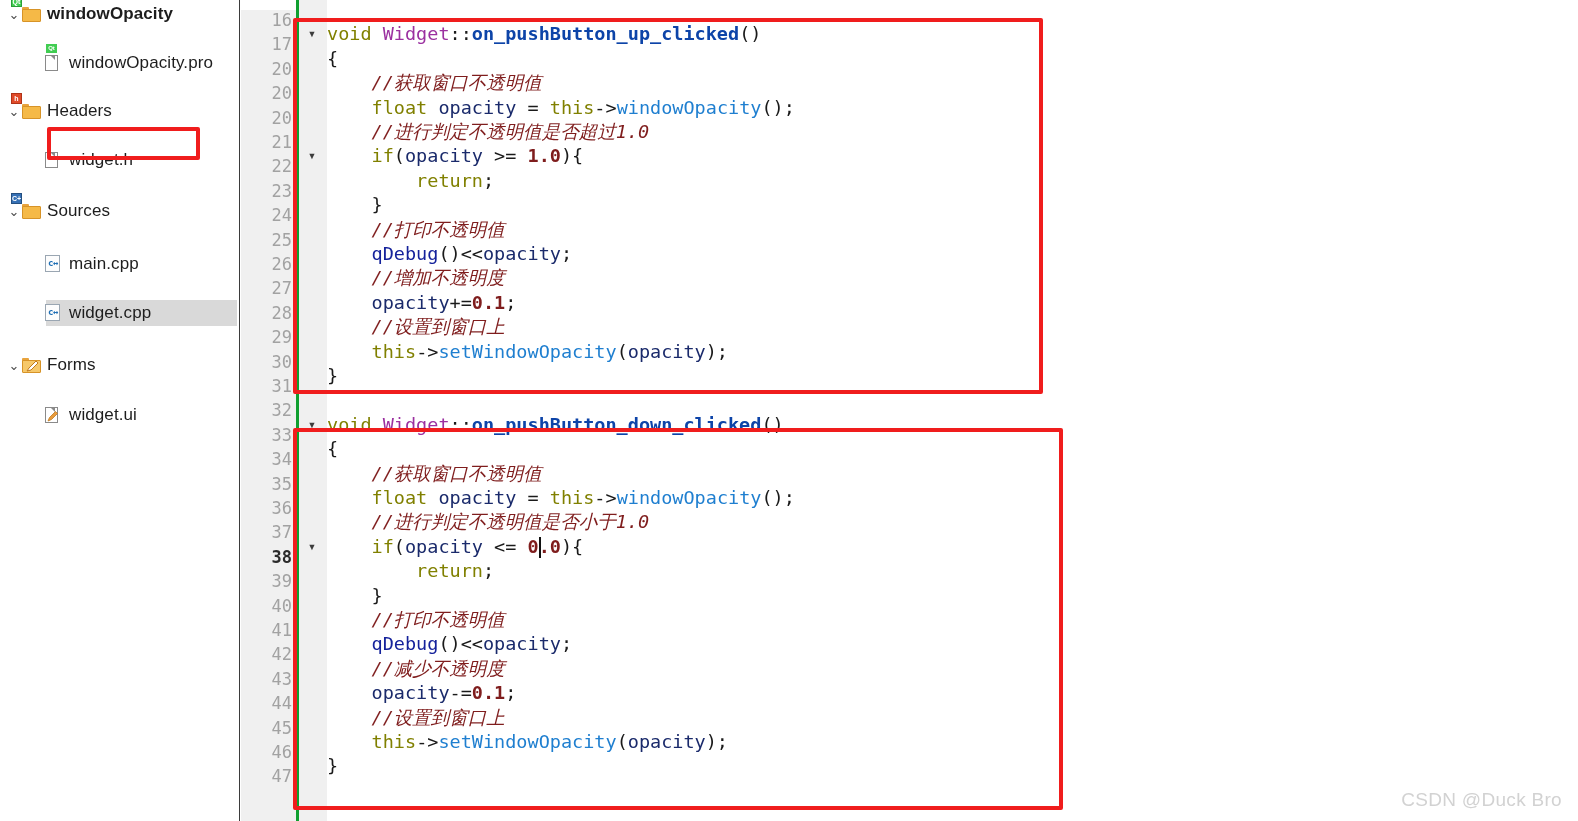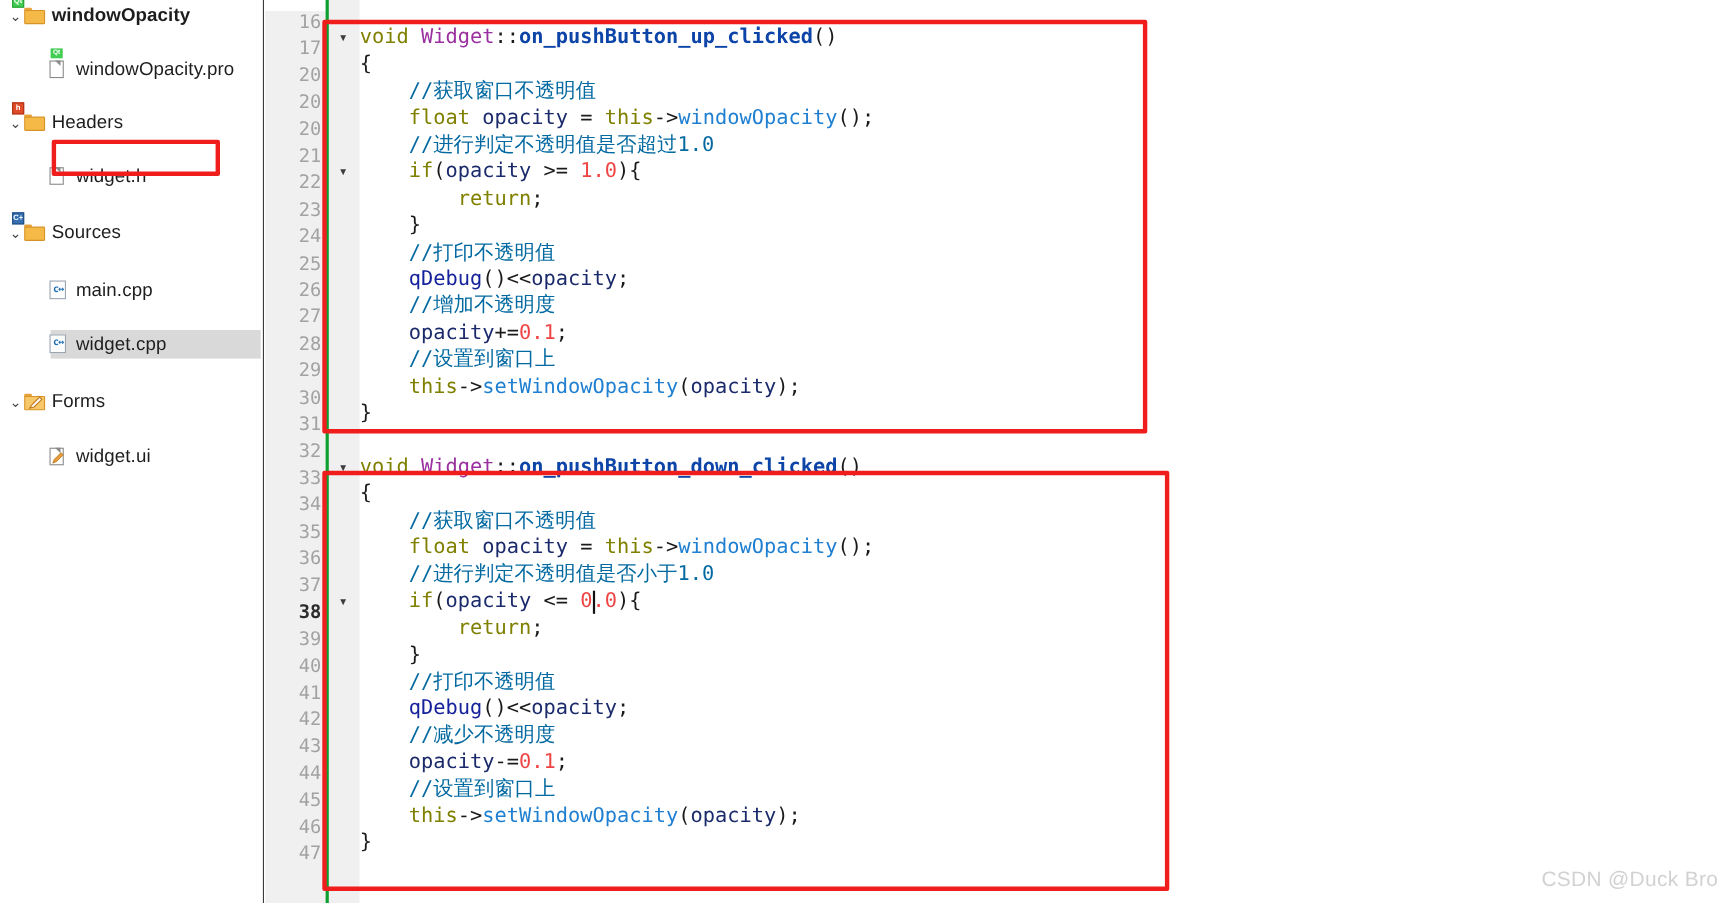--- a/index.html
+++ b/index.html
@@ -205,22 +205,22 @@
     font-family: "DejaVu Sans Mono", monospace;
     font-size: 18.5px;
     line-height: 24.4px;
     color: #1a1a1a;
   }
   .k   { color: #808000; }            
   .cls { color: #9b30a0; }            
   .fn  { color: #0d44a8; font-weight: bold; }  
   .call{ color: #1f7fd0; }            
   .var { color: #1a2a6b; }            
-  .num { color: #ef4444; }            
-  .cm  { color: #0369a1; }            
+  .num { color: #7f1d1d; font-weight: bold; }            
+  .cm  { color: #7f1d1d; font-style: italic; }            
   .op  { color: #1a1a1a; }
   .qd  { color: #15229b; }
 
   
   #caret {
     position: absolute;
     width: 2px;
     height: 21px;
     background: #111111;
   }

